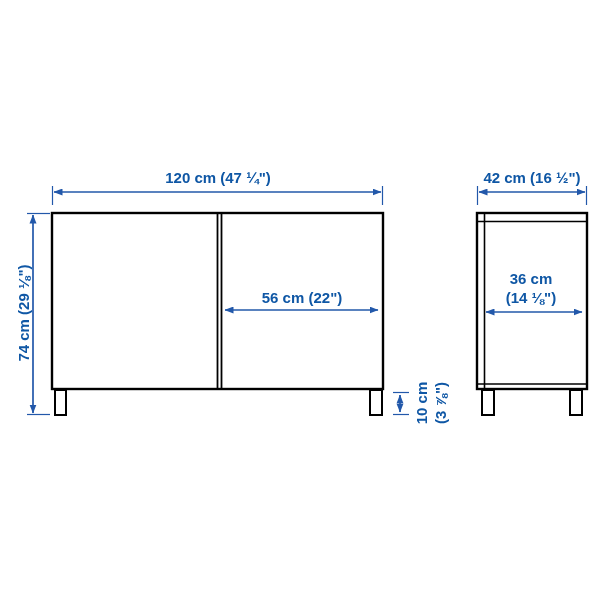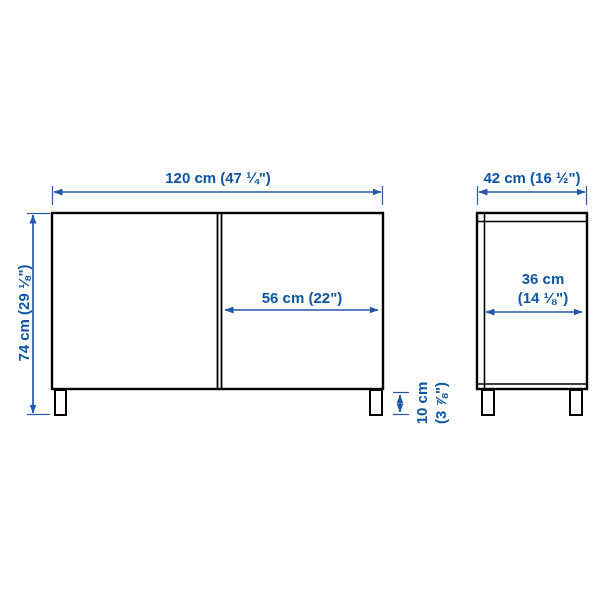--- a/index.html
+++ b/index.html
@@ -82,21 +82,21 @@
   </svg>
 
   <div class="dim-label" style="left:218px;top:177px;">120 cm (47 ¼")</div>
 
   <div class="dim-label" style="left:532px;top:177px;">42 cm (16 ½")</div>
 
   <div class="dim-label vertical" style="left:23px;top:313px;">74 cm (29 ⅛")</div>
 
   <div class="dim-label" style="left:302px;top:297px;">56 cm (22")</div>
 
-  <div class="dim-label" style="left:531px;top:288px;margin-left:12px;">
+  <div class="dim-label" style="left:531px;top:288px;">
     <div>36 cm</div>
     <div>(14 ⅛")</div>
   </div>
 
   <div class="dim-label vertical" style="left:431px;top:403px;">
     <div>10 cm</div>
     <div>(3 ⅞")</div>
   </div>
 
 </div>

